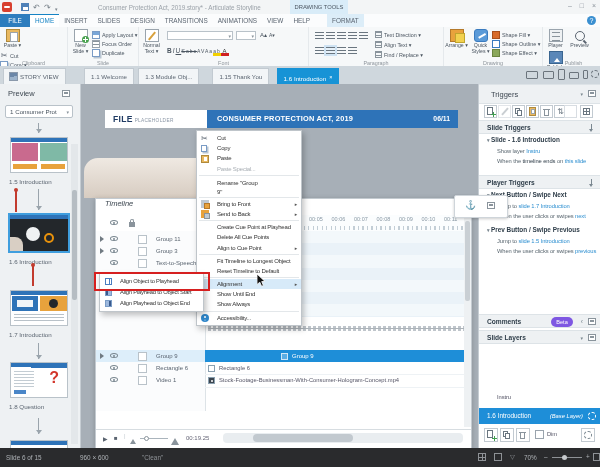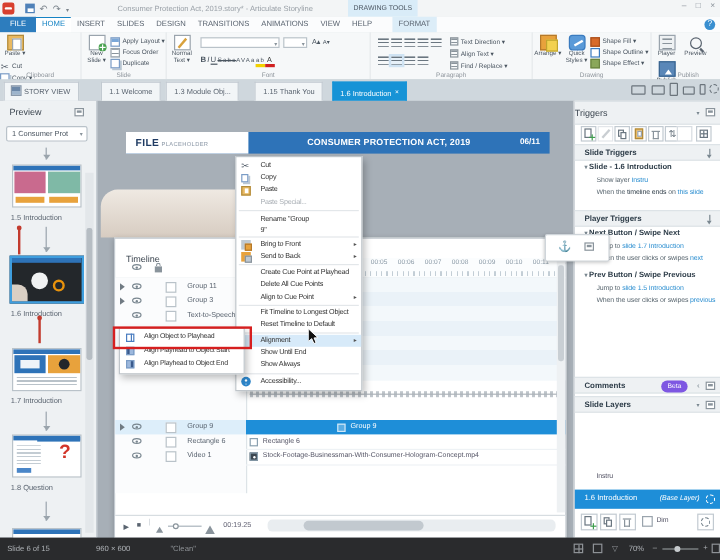--- a/index.html
+++ b/index.html
@@ -119,37 +119,37 @@
   .th-d .q{position:absolute;right:8px;top:6px;font-size:16px;font-weight:bold;color:#d2352a;}
   .th-d .chip{position:absolute;left:3px;bottom:3px;width:12px;height:4px;background:#4a86c8;}
   .sscroll{position:absolute;left:71px;top:60px;width:7px;height:300px;background:#e3e7ea;}
   .sscroll .thumb{position:absolute;left:1px;top:46px;width:5px;height:110px;background:#b6bdc3;border-radius:2px;}
 
   
   .slide-topbar{left:105px;top:110px;width:353px;height:18px;background:#2e73b8;}
   .logobox{position:absolute;left:0;top:0;width:102px;height:18px;background:#fff;line-height:18px;padding-left:8px;box-sizing:border-box;white-space:nowrap;}
   .logobox .l1{font-weight:bold;font-size:8.5px;color:#1f3b63;letter-spacing:.3px;}
   .logobox .l2{font-size:4.8px;color:#8a96a5;margin-left:2px;letter-spacing:.3px;}
-  .slidetitle{position:absolute;left:112px;top:0;font-size:7.4px;font-weight:bold;color:#fff;line-height:18px;letter-spacing:.2px;white-space:nowrap;margin-left:39px;}
+  .slidetitle{position:absolute;left:112px;top:0;font-size:7.4px;font-weight:bold;color:#fff;line-height:18px;letter-spacing:.2px;white-space:nowrap;}
   .slidepage{position:absolute;right:8px;top:0;font-size:6.8px;font-weight:bold;color:#fff;line-height:18px;}
   .photo{left:105px;top:128px;width:353px;height:70px;overflow:hidden;
      background:radial-gradient(circle at 66% 42%,#3a4148 0 9%,rgba(0,0,0,0) 10%),
                 radial-gradient(ellipse at 70% 130%,#30373d 0 42%,rgba(0,0,0,0) 43%),
                 linear-gradient(100deg,#1a1d21 0%,#24282d 45%,#14161a 75%,#1d2126 100%);}
   .slidecap{position:absolute;left:18px;top:12px;font-size:7.5px;color:#e8ecef;}
   .oarc{position:absolute;left:178px;top:28px;width:54px;height:54px;border:3px solid #e8920c;border-radius:50%;box-sizing:border-box;}
   .orrect{position:absolute;left:253px;top:46px;width:94px;height:34px;border:2px solid #e8920c;border-radius:9px;box-sizing:border-box;}
   .selh{position:absolute;left:73px;top:22px;width:1px;height:48px;background:rgba(230,236,240,.75);}
   .selv{position:absolute;left:73px;top:53px;width:280px;height:1px;background:rgba(230,236,240,.75);}
   .handle{position:absolute;width:5px;height:5px;background:#fff;border:1px solid #7a848c;box-sizing:border-box;}
   .armphoto{left:84px;top:158px;width:158px;height:40px;background:linear-gradient(180deg,#efe9e2,#d7ccc1);border-radius:14px 40px 0 0;}
 
   
   .tl{left:95px;top:198px;width:377px;height:250px;background:#fff;border:1px solid #c3cad0;box-shadow:0 1px 5px rgba(0,0,0,.2);box-sizing:border-box;}
-  .tl-title{left:9px;top:12px;font-size:7.5px;color:#3c4650;}
+  .tl-title{left:9px;top:0;font-size:7.5px;color:#3c4650;font-style:italic;}
   .tl-colhead{left:0;top:16px;width:109px;height:16px;border-bottom:1px solid #dde3e7;}
   .eye{position:relative;display:inline-block;width:8px;height:5px;border:1px solid #7a8790;border-radius:50%;box-sizing:border-box;}
   .eye::after{content:"";position:absolute;left:2px;top:0.5px;width:2px;height:2px;border-radius:50%;background:#7a8790;}
   .lockic{position:relative;display:inline-block;width:6px;height:5px;background:#8a949c;margin-top:3px;}
   .lockic::before{content:"";position:absolute;left:1px;top:-3px;width:4px;height:3px;border:1px solid #8a949c;border-bottom:none;border-radius:2px 2px 0 0;box-sizing:border-box;}
   .tl-names{left:0;top:32px;width:109px;height:180px;background:#fbfcfd;border-right:1px solid #dde3e7;}
   .tnrow{position:absolute;left:0;width:109px;height:12.2px;font-size:6px;color:#5a6470;}
   .tnrow .tri{position:absolute;left:4px;top:3px;width:0;height:0;border:3px solid transparent;border-left:4px solid #707a82;}
   .tnrow .eye{position:absolute;left:14px;top:3px;}
   .tnrow .cbx{position:absolute;left:42px;top:1.5px;width:9px;height:9px;background:#fff;border:1px solid #b9c2c9;box-sizing:border-box;}
@@ -496,21 +496,21 @@
       </div>
   </div>
 
   <div class="minibox abs">
     <span class="abs" style="left:10px;top:4px;font-size:9px;color:#5a6470">⚓</span>
     <span class="dockic abs" style="left:32px;top:6px"></span>
   </div>
 
   <div class="rp abs" id="rpanel">
     <div class="rp-head" style="top:0;height:18px">
-      <span class="panel-title" style="position:absolute;left:0;top:5px">Triggers</span>
+      <span class="panel-title" style="position:absolute;left:12px;top:5px">Triggers</span>
       <span style="position:absolute;right:18px;top:6px;font-size:5px;color:#7a8790">▾</span>
       <span class="dockic" style="position:absolute;right:5px;top:5px"></span>
     </div>
     <div id="trigtoolbar" style="position:absolute;left:5px;top:21px"><span class="tbic tb-new"></span><span class="tbic tb-edit"></span><span class="tbic tb-copy"></span><span class="tbic tb-paste"></span><span class="tbic tb-del"></span><span class="tbic tb-updown">⇅</span></div>
     <span class="tbic" style="position:absolute;right:22px;top:21px;border-color:#d8dde2"></span>
     <span class="tbic tb-grid" style="position:absolute;right:6px;top:21px"></span>
     <div id="trigsections">
         <div class="secbar" style="top: 36px;"><span>Slide Triggers</span><span class="pinic"></span></div>
         <div class="tgroup" style="top: 52px;"><span style="font-size: 5px; color: rgb(122, 135, 144); margin-left: 8px;">▾ </span><span>Slide - 1.6 Introduction</span></div>
         <div class="tline" style="top: 64px; left: 18px;"><span>Show layer </span><span class="lk">Instru</span></div>

